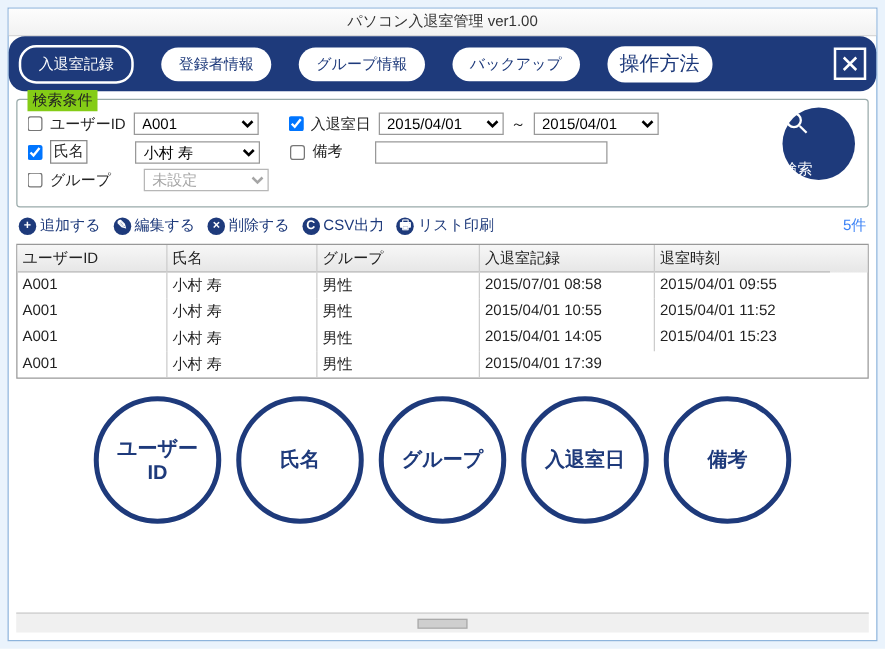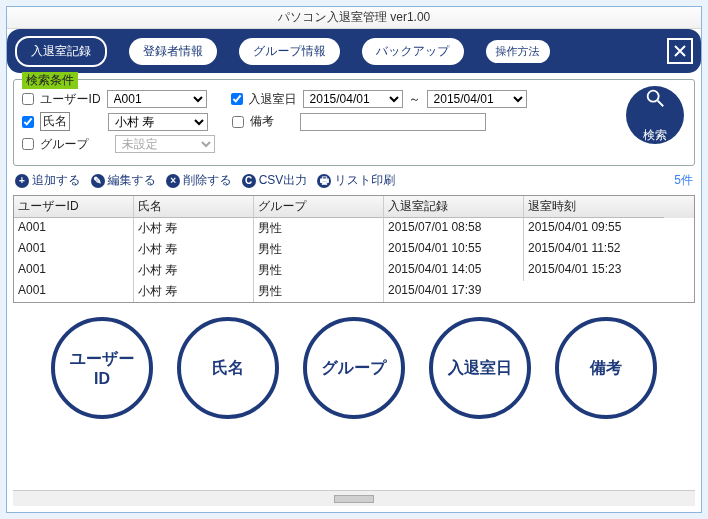--- a/index.html
+++ b/index.html
@@ -38,21 +38,21 @@
     border-radius: 14px;
     padding: 5px 14px;
     font-size: 12px;
     cursor: pointer;
   }
   .nav-btn.active {
     background: #1e3a7b;
     color: #fff;
     border: 2px solid #fff;
   }
-  .nav-btn.small { padding: 4px 10px; font-size: 11px; }
+  .nav-btn.small { padding: 4px 10px; font-size: 16px; }
   .close-x {
     margin-left: auto;
     width: 26px; height: 26px;
     border: 2px solid #fff; color: #fff;
     display: flex; align-items: center; justify-content: center;
     cursor: pointer; font-size: 16px;
   }
   .content { padding: 6px; flex: 1; display: flex; flex-direction: column; }
   .fieldset {
     border: 1px solid #9aa;
@@ -71,21 +71,21 @@
   .filter-label { font-size: 12px; display:inline-block; }
   .boxed { border: 1px solid #888; padding: 0 2px; }
   .sel, .txt {
     border: 1px solid #999; font-size: 12px; height: 18px;
     padding: 0 2px; background: #fff;
   }
   .search-btn {
     position: absolute; right: 10px; top: 6px;
     width: 58px; height: 58px; border-radius: 50%;
     background: #1e3a7b; color: #fff;
-    display: flex; flex-direction: column; align-items: center; justify-content: center;
+    display: flex; flex-direction: column; justify-content: center;
     cursor: pointer; font-size: 12px; gap: 16px;
   }
   .search-btn svg { margin-bottom: 2px; }
   .toolbar {
     display: flex; align-items: center; gap: 10px;
     padding: 6px 2px; color: #1e3a7b; font-size: 12px;
   }
   .tool { display: flex; align-items: center; gap: 3px; cursor: pointer; }
   .tool-ico {
     width: 14px; height: 14px; border-radius: 50%;
@@ -100,21 +100,21 @@
   .thead { display: flex; background: linear-gradient(#f7f7f7,#e6e6e6); }
   .th, .td {
     padding: 2px 4px; border-right: 1px solid #ccc;
     overflow: hidden; white-space: nowrap;
   }
   .th { font-weight: normal; border-bottom: 1px solid #bbb; }
   .c1 { width: 120px; } .c2 { width: 120px; } .c3 { width: 130px; }
   .c4 { width: 140px; } .c5 { width: 140px; border-right: none; }
   .tbody .row { display: flex; }
   .circles {
-    display: flex; justify-content: center; gap: 24px;
+    display: flex; justify-content: center; gap: 12px;
     padding: 14px 0 10px 0;
   }
   .circle {
     width: 102px; height: 102px; border-radius: 50%;
     border: 4px solid #1e3a7b;
     display: flex; align-items: center; justify-content: center;
     text-align: center; font-size: 16px; font-weight: bold;
     color: #1e3a7b; background: #fff;
   }
   .scrollbar-placeholder {

